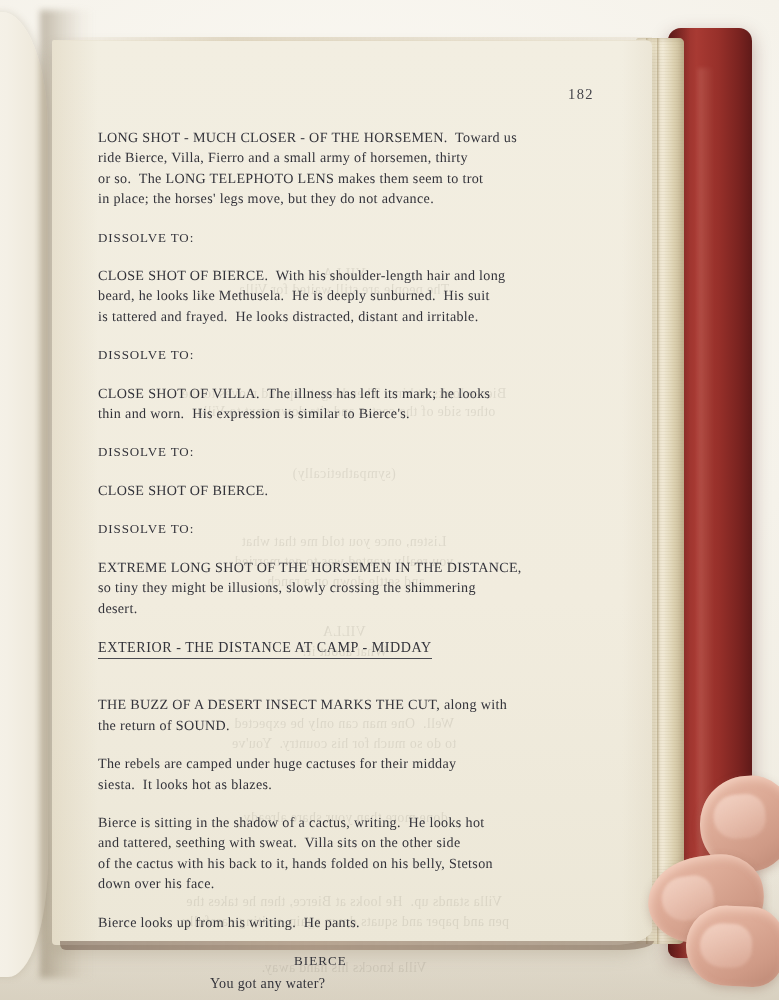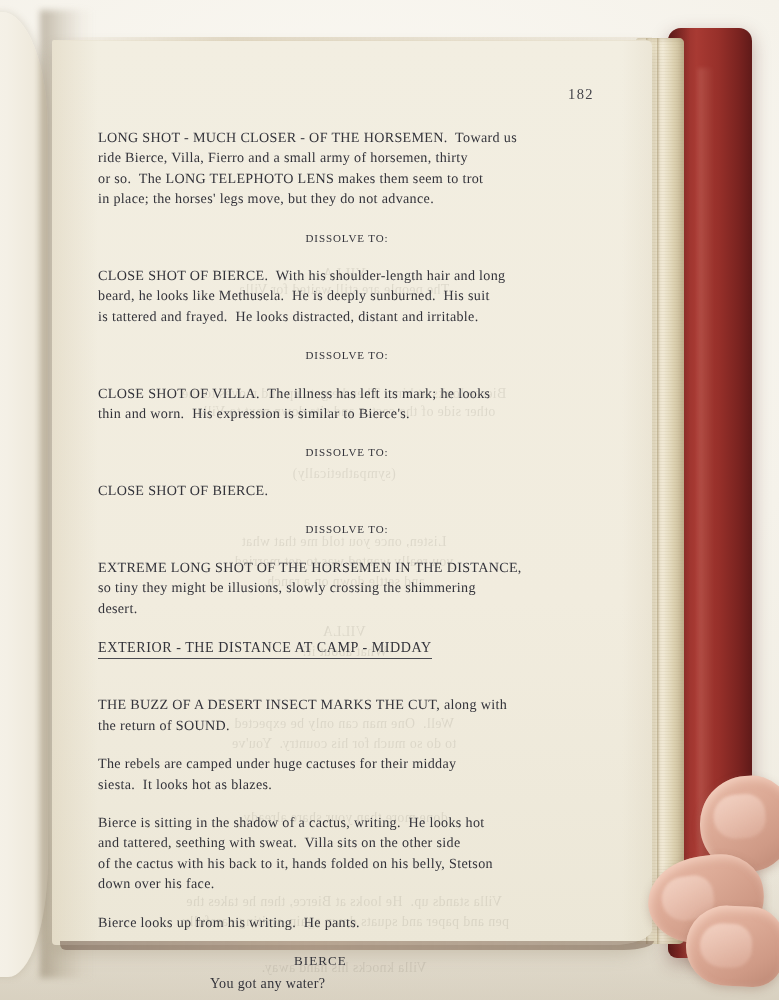--- a/index.html
+++ b/index.html
@@ -166,25 +166,25 @@
     font-size: 14.1px;
     line-height: 20.4px;
     letter-spacing: .33px;
     color: #33333a;
     margin: 0 0 18px 0;
     white-space: pre-wrap;
     text-rendering: geometricPrecision;
   }
 
   .transition {
-    font-size: 11px;
+    font-size: 13px;
     line-height: 20.4px;
     letter-spacing: .9px;
     color: #33333a;
-    text-align: center;
+    text-align: left;
     padding-right: 14px;
     margin: 16px 0 18px 0;
   }
 
   .slug {
     font-size: 14.1px;
     line-height: 20.4px;
     letter-spacing: .55px;
     color: #33333a;
     margin: 0 0 18px 0;

